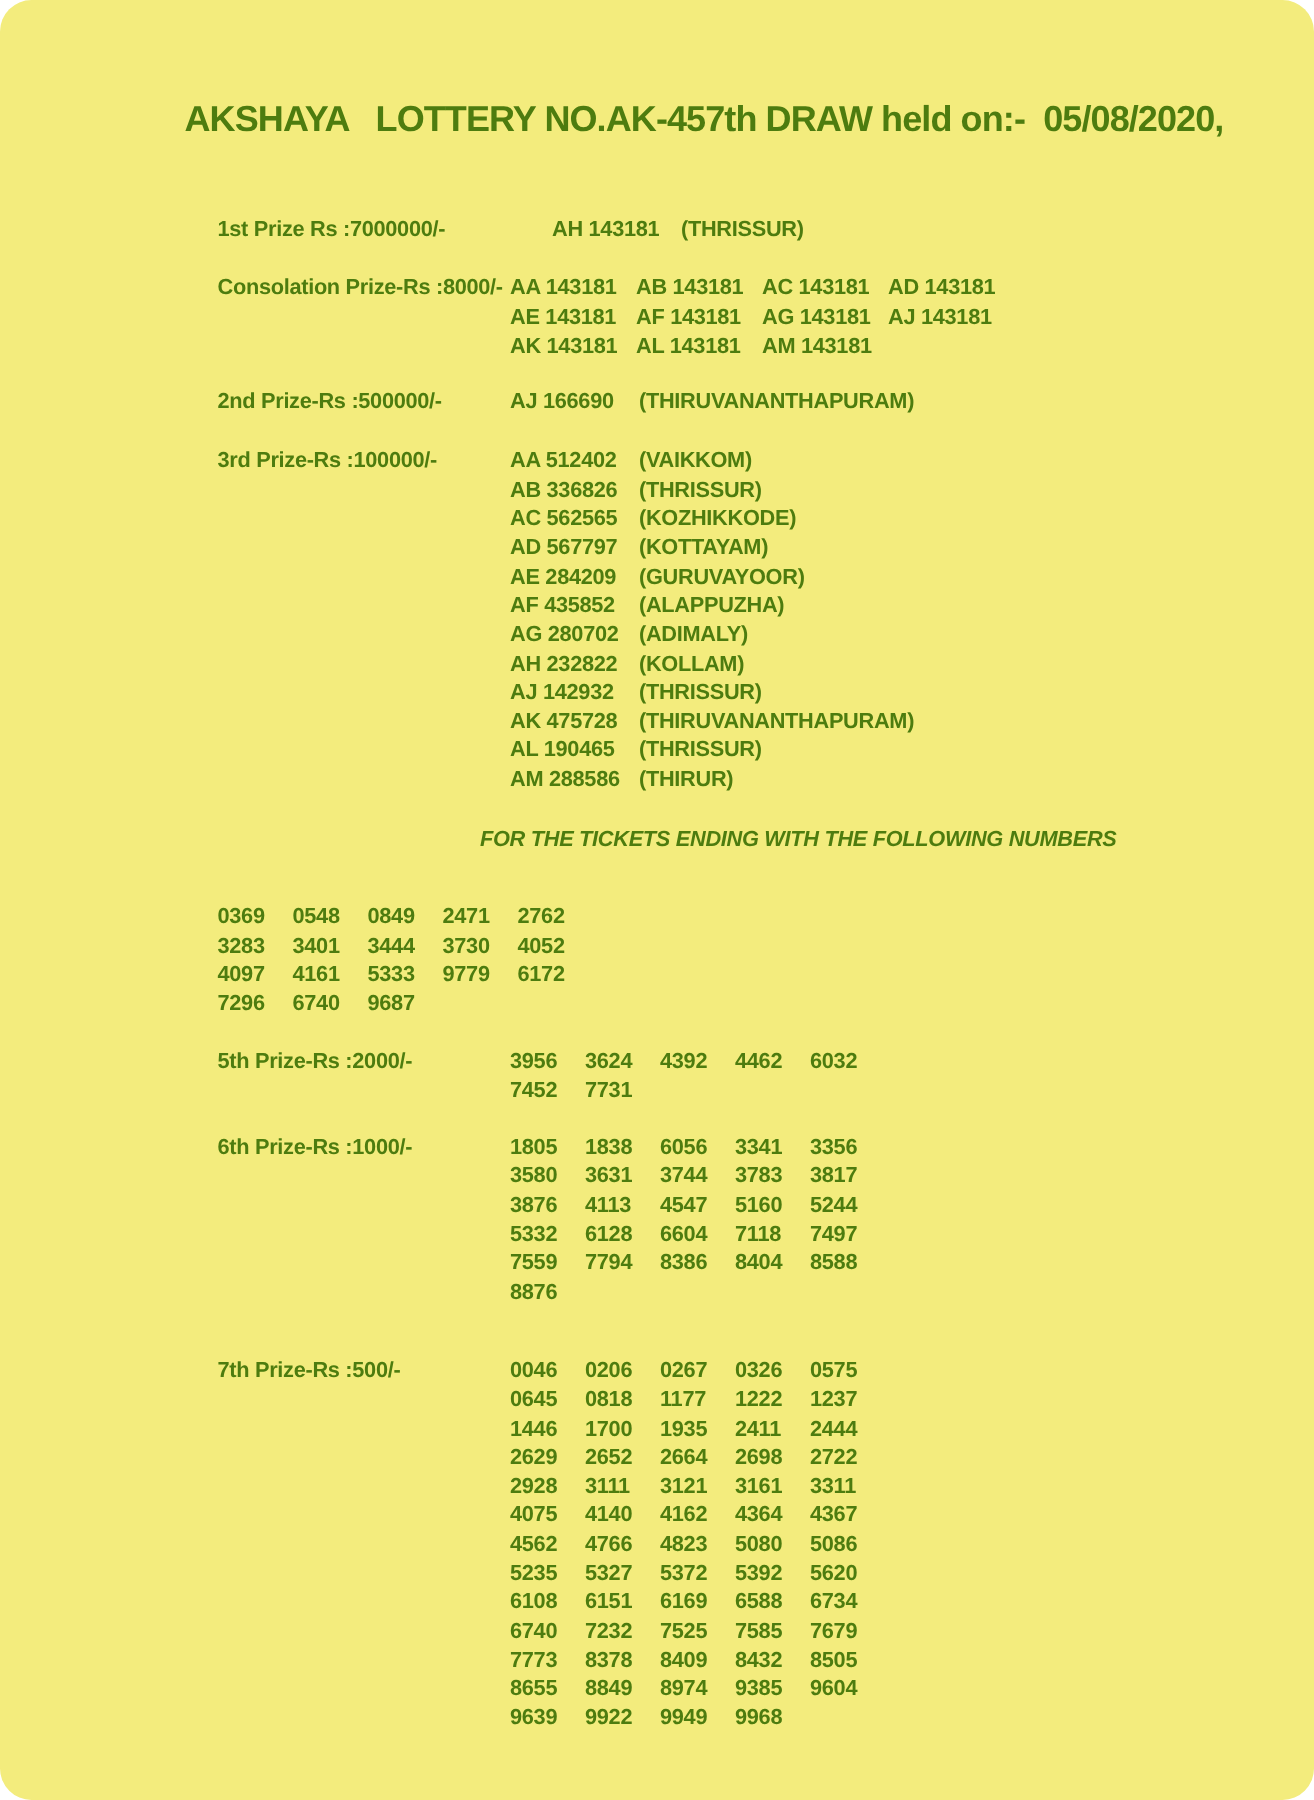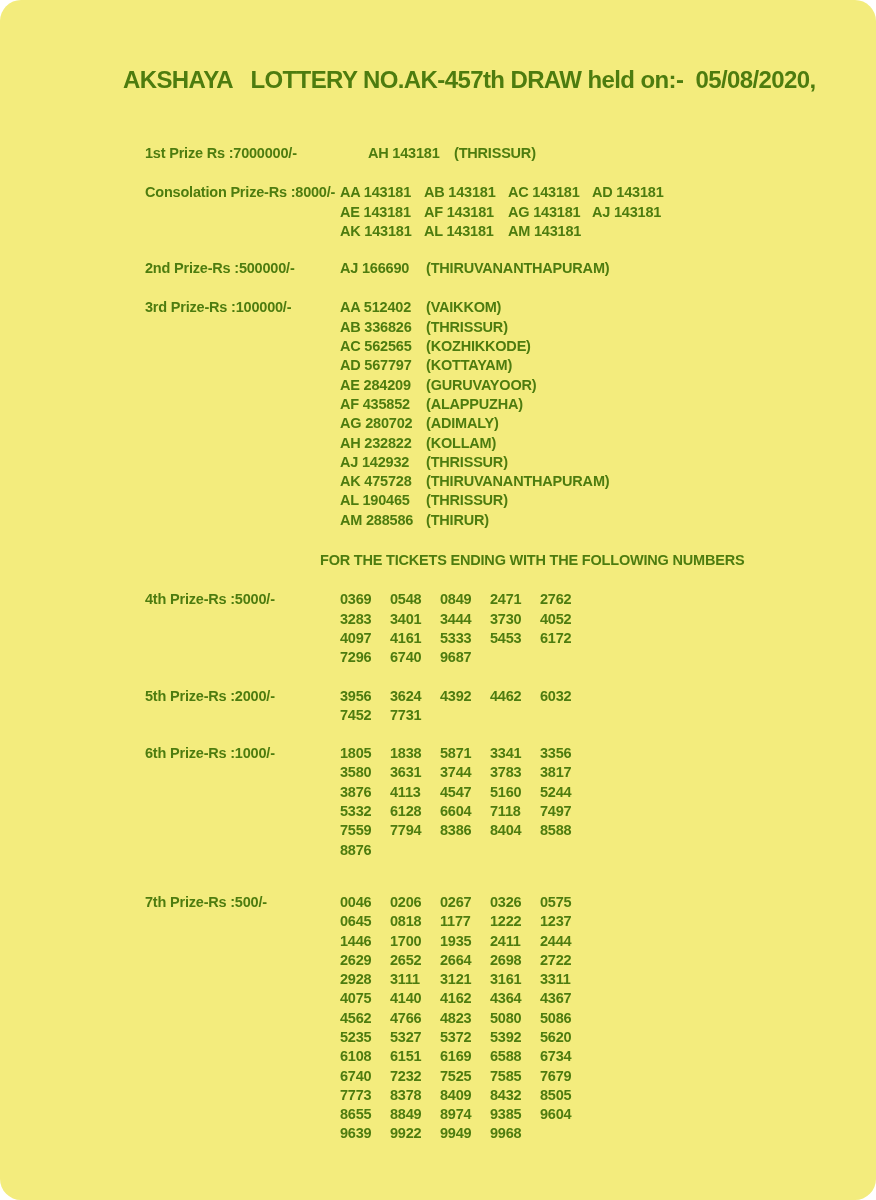--- a/index.html
+++ b/index.html
@@ -29,21 +29,21 @@
   }
   .section { display: flex; margin-bottom: 19px; }
   .section .label { flex: 0 0 195px; width: 195px; line-height: 19.3px; white-space: pre; }
   .values { line-height: 19.3px; }
   .winner-row { line-height: 19.3px; white-space: nowrap; }
   .ticket { display: inline-block; width: 86px; }
   .ticket-grid { display: flex; flex-wrap: wrap; width: 340px; }
   .ticket-cell { width: 84px; line-height: 19.3px; }
   .number-grid { display: flex; flex-wrap: wrap; width: 254px; }
   .num-cell { width: 50px; line-height: 19.3px; }
-  .mid-heading { margin: 0 0 20px 175px; line-height: 19.3px; }
+  .mid-heading { margin: 0 0 32px 175px; line-height: 19.3px; font-style: italic; }
   [data-name="section-first-prize"]  { margin-bottom: 20px; gap: 28px; }
   [data-name="section-consolation-prize"] { margin-bottom: 18px; }
   [data-name="section-second-prize"] { margin-bottom: 20px; align-items: center; }
   [data-name="section-third-prize"]  { margin-bottom: 21px; }
   [data-name="section-fifth-prize"]  { margin-bottom: 19px; }
   [data-name="section-sixth-prize"]  { margin-bottom: 33px; }
 </style>
 </head>
 <body>
 
@@ -93,36 +93,35 @@
             <div class="winner-row" data-name="winner-row"><span class="ticket" data-name="ticket-number">AJ 142932</span><span class="place" data-name="winning-place">(THRISSUR)</span></div>
             <div class="winner-row" data-name="winner-row"><span class="ticket" data-name="ticket-number">AK 475728</span><span class="place" data-name="winning-place">(THIRUVANANTHAPURAM)</span></div>
             <div class="winner-row" data-name="winner-row"><span class="ticket" data-name="ticket-number">AL 190465</span><span class="place" data-name="winning-place">(THRISSUR)</span></div>
             <div class="winner-row" data-name="winner-row"><span class="ticket" data-name="ticket-number">AM 288586</span><span class="place" data-name="winning-place">(THIRUR)</span></div>
           </div>
         </div>
       </div>
     <div class="mid-heading" data-name="tickets-ending-heading">FOR THE TICKETS ENDING WITH THE FOLLOWING NUMBERS</div>
     <div data-name="prize-sections-bottom">
         <div class="section" data-name="section-fourth-prize">
-          <div class="label" data-name="fourth-prize-label">4th Prize-Rs :5000/-</div>
           <div class="values number-grid" data-name="fourth-prize-numbers">
             <span class="num-cell" data-name="ending-number">0369</span>
             <span class="num-cell" data-name="ending-number">0548</span>
             <span class="num-cell" data-name="ending-number">0849</span>
             <span class="num-cell" data-name="ending-number">2471</span>
             <span class="num-cell" data-name="ending-number">2762</span>
             <span class="num-cell" data-name="ending-number">3283</span>
             <span class="num-cell" data-name="ending-number">3401</span>
             <span class="num-cell" data-name="ending-number">3444</span>
             <span class="num-cell" data-name="ending-number">3730</span>
             <span class="num-cell" data-name="ending-number">4052</span>
             <span class="num-cell" data-name="ending-number">4097</span>
             <span class="num-cell" data-name="ending-number">4161</span>
             <span class="num-cell" data-name="ending-number">5333</span>
-            <span class="num-cell" data-name="ending-number">5453</span>
+            <span class="num-cell" data-name="ending-number">9779</span>
             <span class="num-cell" data-name="ending-number">6172</span>
             <span class="num-cell" data-name="ending-number">7296</span>
             <span class="num-cell" data-name="ending-number">6740</span>
             <span class="num-cell" data-name="ending-number">9687</span>
           </div>
         </div>
         <div class="section" data-name="section-fifth-prize">
           <div class="label" data-name="fifth-prize-label">5th Prize-Rs :2000/-</div>
           <div class="values number-grid" data-name="fifth-prize-numbers">
             <span class="num-cell" data-name="ending-number">3956</span>
@@ -132,21 +131,21 @@
             <span class="num-cell" data-name="ending-number">6032</span>
             <span class="num-cell" data-name="ending-number">7452</span>
             <span class="num-cell" data-name="ending-number">7731</span>
           </div>
         </div>
         <div class="section" data-name="section-sixth-prize">
           <div class="label" data-name="sixth-prize-label">6th Prize-Rs :1000/-</div>
           <div class="values number-grid" data-name="sixth-prize-numbers">
             <span class="num-cell" data-name="ending-number">1805</span>
             <span class="num-cell" data-name="ending-number">1838</span>
-            <span class="num-cell" data-name="ending-number">5871</span>
+            <span class="num-cell" data-name="ending-number">6056</span>
             <span class="num-cell" data-name="ending-number">3341</span>
             <span class="num-cell" data-name="ending-number">3356</span>
             <span class="num-cell" data-name="ending-number">3580</span>
             <span class="num-cell" data-name="ending-number">3631</span>
             <span class="num-cell" data-name="ending-number">3744</span>
             <span class="num-cell" data-name="ending-number">3783</span>
             <span class="num-cell" data-name="ending-number">3817</span>
             <span class="num-cell" data-name="ending-number">3876</span>
             <span class="num-cell" data-name="ending-number">4113</span>
             <span class="num-cell" data-name="ending-number">4547</span>

